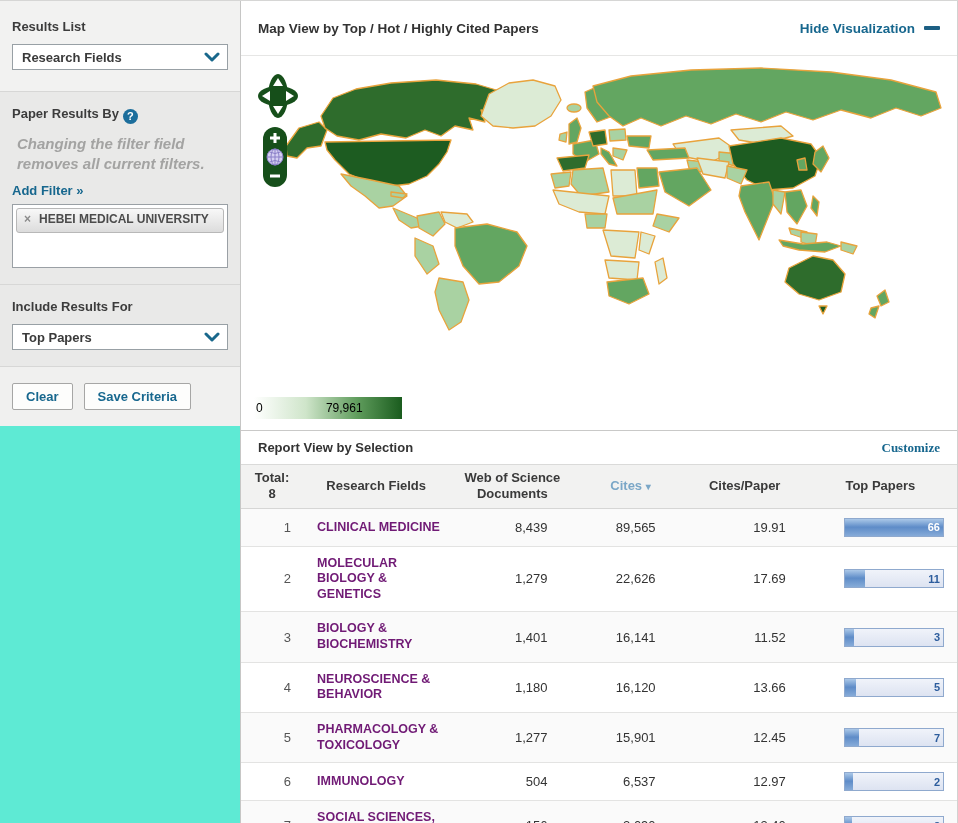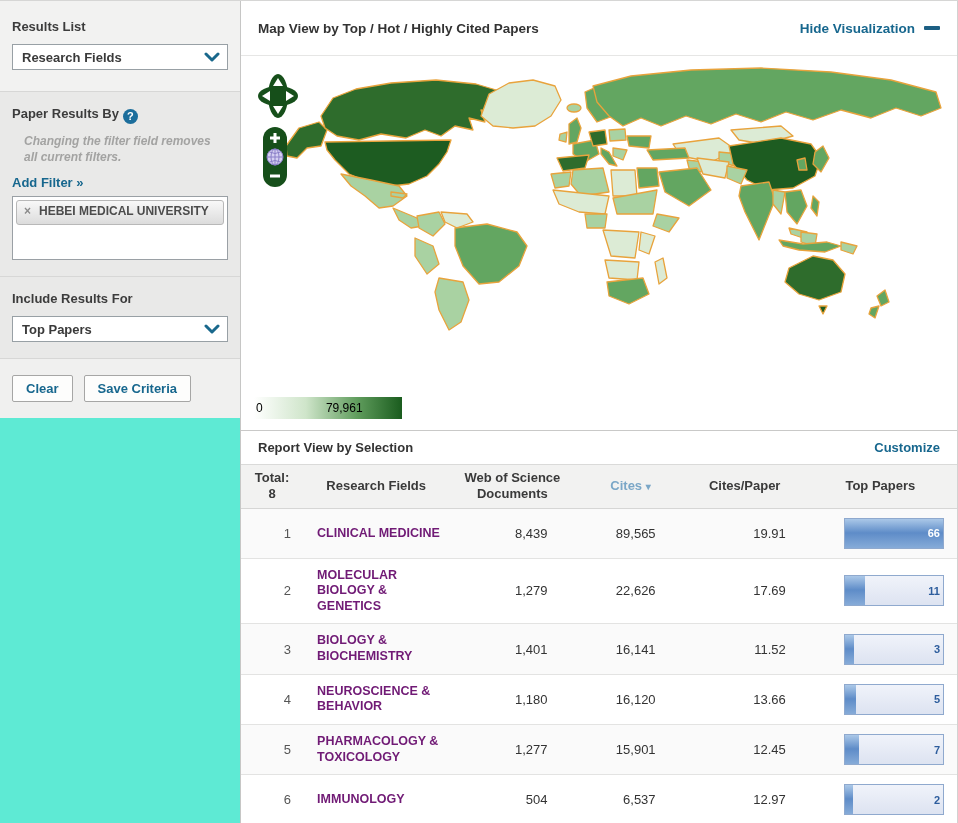--- a/index.html
+++ b/index.html
@@ -15,22 +15,22 @@
   .sb-sec.s3 { background:#e9e9e8; border-top:1px solid #d7d7d6; }
   .sb-sec.s4 { background:#f0f0ef; border-top:1px solid #d7d7d6; padding-top:16px; }
   .sb-h { font-size:13px; font-weight:700; color:#3c3c3c; margin-bottom:10px; }
   .dropdown { width:216px; height:26px; background:#fff; border:1px solid #98a0a5;
     display:flex; align-items:center; justify-content:space-between; padding:0 7px 0 9px; cursor:pointer; }
   .dropdown .val { font-size:13px; font-weight:700; color:#3a3a3a; }
   .dd-chev svg { display:block; }
   .help-badge { display:inline-block; width:15px; height:15px; border-radius:50%;
     background:#1c6e9c; color:#fff; font-size:11px; font-weight:700; text-align:center;
     line-height:15px; vertical-align:-2px; margin-left:4px; cursor:pointer; }
-  .sb-note { font-size:12px; font-style:italic; font-weight:700; color:#a3a3a2;
-    line-height:1.3; margin:2px 12px 8px; }
+  .sb-note { font-size:15px; font-style:italic; font-weight:700; color:#a3a3a2;
+    line-height:1.3; margin:2px 5px 8px; }
   .add-filter { display:inline-block; font-size:13px; font-weight:700; color:#17678e;
     text-decoration:none; margin-bottom:6px; cursor:pointer; }
   .filter-box { width:216px; height:64px; background:#fff; border:1px solid #9aa0a5; padding:3px; }
   .filter-tag { position:relative; background:linear-gradient(#f8f8f8,#dcdcdc);
     border:1px solid #b8b8b8; border-radius:3px; padding:3px 6px 4px 22px;
     font-size:12px; font-weight:700; color:#4c4c4c; line-height:1.3; cursor:pointer; }
   .tag-x { position:absolute; left:7px; top:3px; color:#8b8b8b; font-size:12px; font-weight:700; cursor:pointer; }
   .btn-row { display:flex; gap:11px; }
   .sb-btn { height:27px; padding:0 13px; background:#fdfdfc; border:1px solid #a6a6a5;
     border-radius:2px; font-family:"Liberation Sans",sans-serif; font-size:13px;
@@ -57,42 +57,42 @@
   .zoom-ctl { position:absolute; left:21px; top:70px; cursor:pointer; }
   .legend { position:absolute; left:13px; bottom:11px; width:148px; height:22px;
     background:linear-gradient(90deg,#ffffff 0%,#cfe5ca 35%,#5f9c5c 70%,#1a5c1e 100%); }
   .legend .lg-min { position:absolute; left:2px; top:4px; font-size:12px; color:#000; }
   .legend .lg-max { position:absolute; left:61%; top:4px; transform:translateX(-50%);
     font-size:12px; color:#000; }
 
   .report-header { height:34px; min-height:34px; border-top:1px solid #c9c9c8;
     display:flex; align-items:center; justify-content:space-between; padding:16px 17px; }
   .report-title { font-size:13px; font-weight:700; color:#333; }
-  .customize { font-size:13px; font-weight:700; color:#17678e; text-decoration:none; cursor:pointer; }
+  .customize { font-size:13px; font-weight:700; color:#17678e; text-decoration:none; cursor:pointer;font-family:Liberation Serif, serif; }
 
   table { width:100%; border-collapse:collapse; table-layout:fixed; }
   col.c-rank { width:62px; } col.c-field { width:146px; } col.c-docs { width:126px; }
   col.c-cites { width:110px; } col.c-cpp { width:118px; } col.c-top { width:153px; }
   thead th { background:#f2f2f1; border-top:1px solid #dadad9; border-bottom:1px solid #d6d6d5;
     font-size:13px; font-weight:700; color:#3a3a3a; padding:5px 4px; line-height:1.25;
     text-align:center; vertical-align:middle; }
   th.cites-h { color:#7ba7c7; cursor:pointer; }
   th.cites-h .sort-arrow { font-size:10px; }
   tbody td { border-bottom:1px solid #e3e3e2; font-size:13px; color:#333;
     padding:9px 4px; vertical-align:middle; }
   tbody tr:nth-child(odd)  td { background:#fafafa; }
   tbody tr:nth-child(even) td { background:#ffffff; }
   td.rank { color:#555; text-align:right; padding-right:12px; }
   td.field { padding-left:14px; }
   td.field a { color:#701a75; font-weight:700; font-size:12.5px; text-decoration:none;
     line-height:1.25; cursor:pointer; display:inline-block; }
   td.num { text-align:right; }
   td.docs { padding-right:28px; } td.cites { padding-right:30px; } td.cpp { padding-right:18px; }
   td.top { padding-right:13px; }
-  .bar-wrap { position:relative; width:100px; height:31px; margin-left:auto;
+  .bar-wrap { position:relative; width:100px; height:19px; margin-left:auto;
     border:1px solid #8fa9ce; background:linear-gradient(#f0f3fa,#dde3f1); cursor:pointer; }
   .bar-fill { position:absolute; left:0; top:0; bottom:0;
     background:linear-gradient(#abc8e8,#5e8cc8 48%,#86abd8); }
   .bar-val { position:absolute; right:3px; top:50%; transform:translateY(-50%);
     font-size:11px; font-weight:700; color:#2d5d9d; }
   .bar-full .bar-val { color:#fff; }
 </style>
 </head>
 <body>
 

